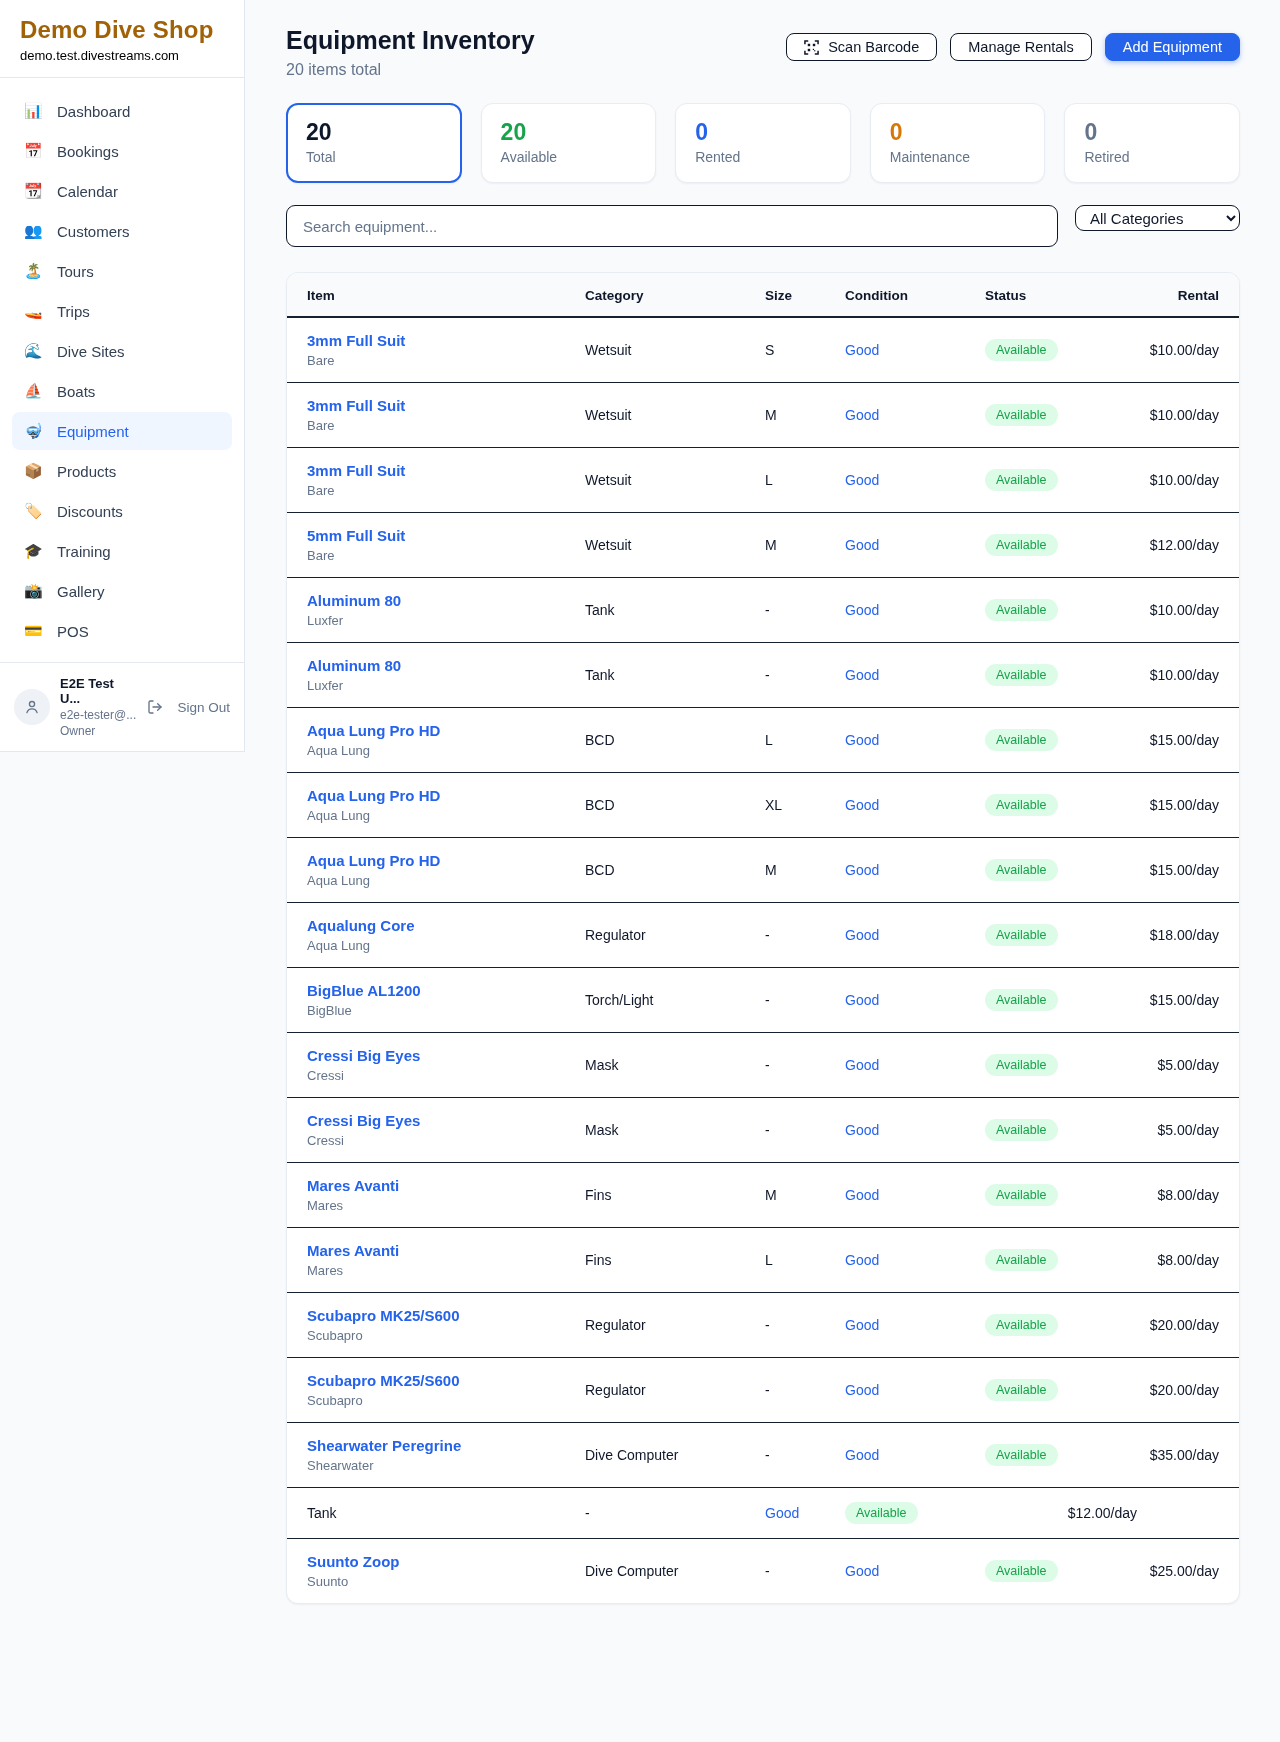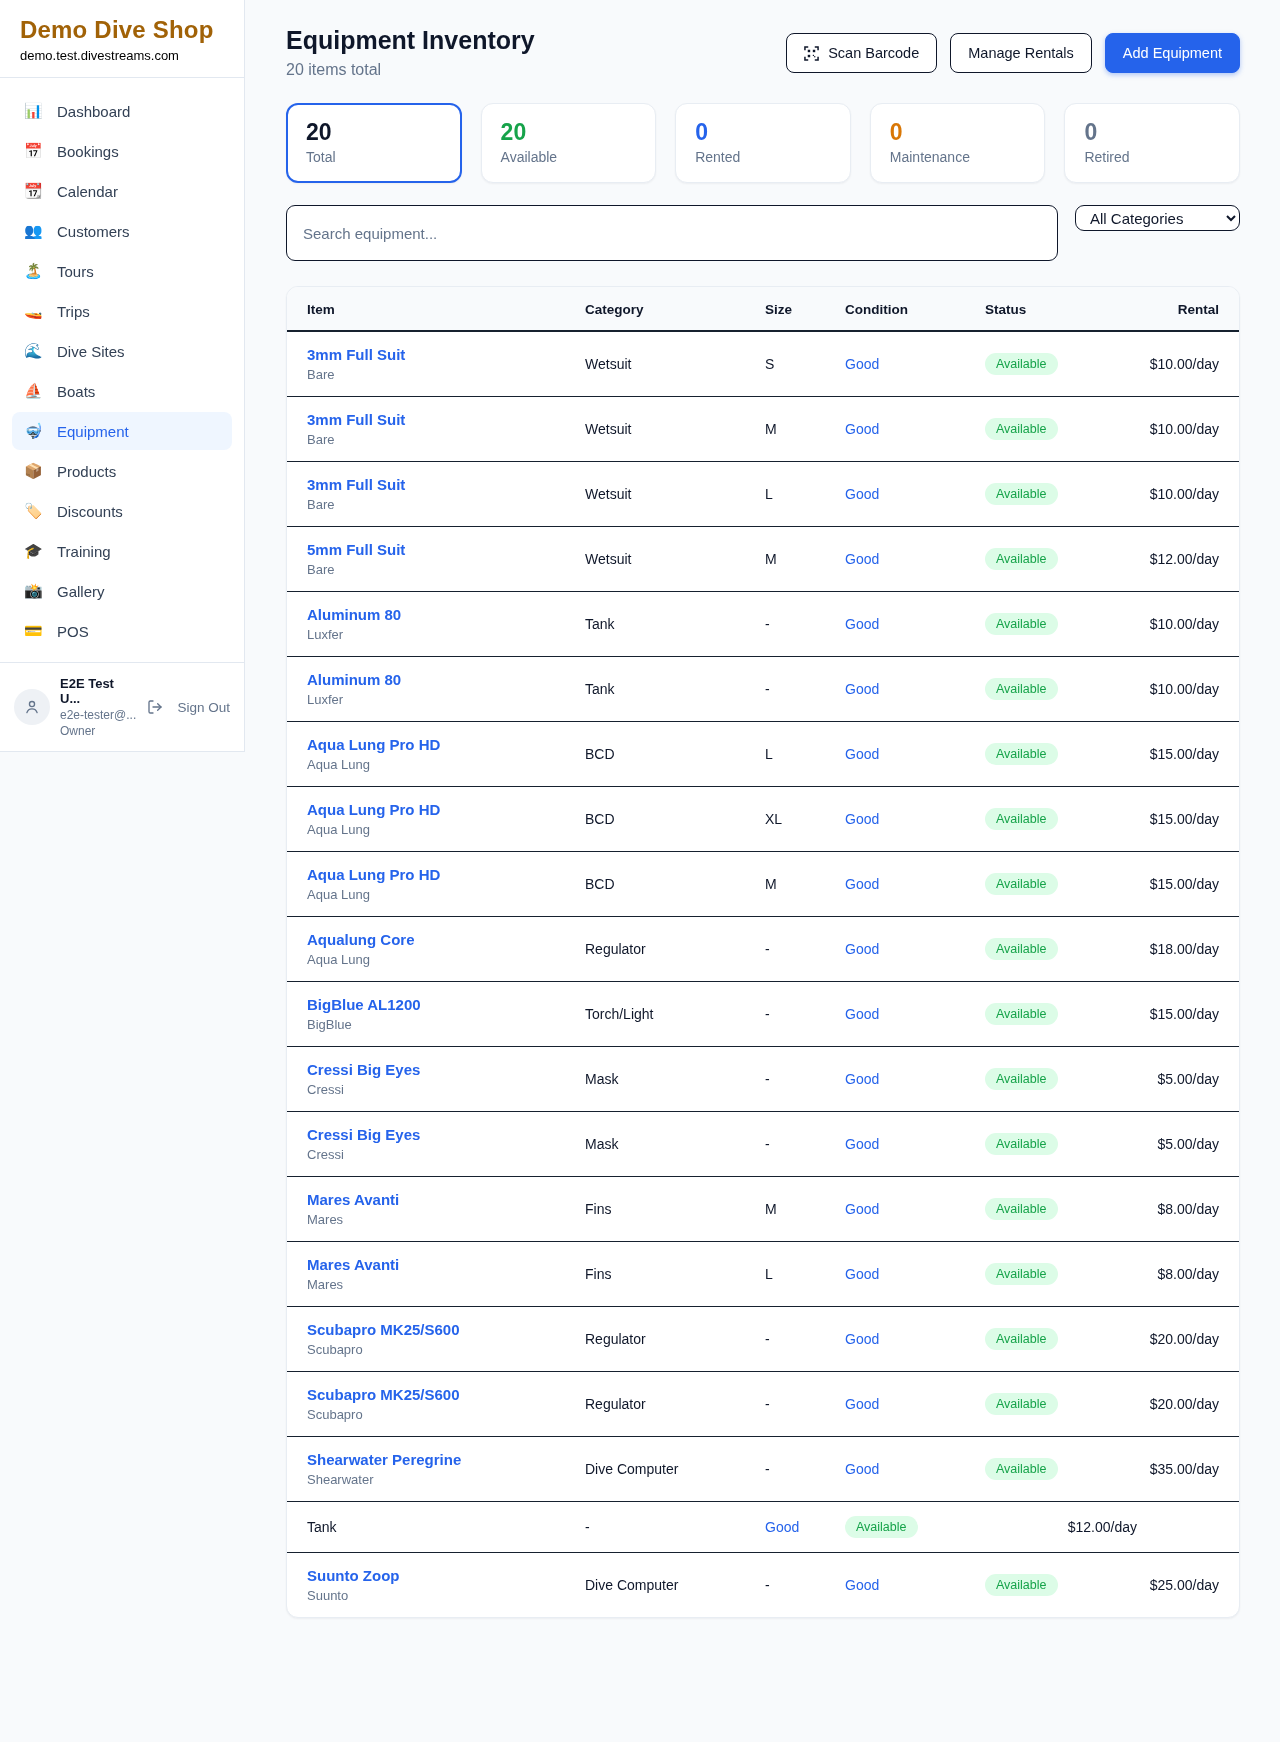--- a/index.html
+++ b/index.html
@@ -25,31 +25,31 @@
   .uinfo { flex:1; min-width:0; }
   .uname { font-size:13px; font-weight:700; color:#0f172a; }
   .uemail, .urole { font-size:12px; color:#64748b; margin-top:2px; }
   .signout { display:flex; align-items:center; gap:14px; color:#64748b; font-size:13.5px; cursor:pointer; white-space:nowrap; }
   
   .main { flex:1; padding:26px 40px 0 41px; }
   .mhead { display:flex; justify-content:space-between; align-items:flex-start; }
   .ptitle { font-size:25px; font-weight:800; color:#0f172a; }
   .psub { margin-top:6px; font-size:16px; color:#64748b; }
   .hbtns { display:flex; gap:13px; margin-top:7px; }
-  .btn { height:40px; display:inline-flex; align-items:center; gap:9px; padding:0 17px; border-radius:8px; font-size:14.5px; font-weight:500; cursor:pointer; background:#fff; border:1px solid #0f172a; color:#0f172a; }
+  .btn { height:28px; display:inline-flex; align-items:center; gap:9px; padding:0 17px; border-radius:8px; font-size:14.5px; font-weight:500; cursor:pointer; background:#fff; border:1px solid #0f172a; color:#0f172a; }
   .btn.primary { background:#2563eb; border:1px solid #2563eb; color:#fff; box-shadow:0 2px 5px rgba(37,99,235,.35); }
   
   .stats { display:flex; gap:19px; margin-top:24px;align-items:flex-end; }
   .stat { flex:1; background:#fff; border:1px solid #e8edf3; border-radius:12px; padding:15px 19px 17px 19px; box-shadow:0 1px 2px rgba(15,23,42,.05); cursor:pointer; }
   .stat.active { border:2px solid #2563eb; padding:14px 18px 16px 18px; }
   .stat-num { font-size:23px; font-weight:800; }
   .stat-label { margin-top:3px; font-size:14px; color:#64748b; }
   
   .filters { display:flex; gap:17px; margin-top:22px; }
-  .search { flex:1; height:56px; border:1px solid #0f172a; border-radius:9px; background:#fff; padding:0 16px; font-size:15px; color:#0f172a; font-family:"Liberation Sans", sans-serif; }
+  .search { flex:1; height:42px; border:1px solid #0f172a; border-radius:9px; background:#fff; padding:0 16px; font-size:15px; color:#0f172a; font-family:"Liberation Sans", sans-serif; }
   .search::placeholder { color:#64748b; }
   .catsel { width:165px; height:26px; border:1px solid #0f172a; border-radius:9px; background:#fff; padding:0 10px; font-size:15px; color:#0f172a; font-family:"Liberation Sans", sans-serif; }
   
   .tcard { margin-top:25px; background:#fff; border:1px solid #e8edf3; border-radius:12px; overflow:hidden; box-shadow:0 1px 2px rgba(15,23,42,.05); }
   .thead, .trow { display:grid; grid-template-columns:278px 180px 80px 140px 152px 1fr; align-items:center; padding-left:20px; padding-right:20px; }
   .thead { background:#f8fafc; padding-top:15px; padding-bottom:13px; border-bottom:2px solid #16212f; font-size:13.5px; font-weight:700; color:#0f172a; }
   .th-rental, .td-rental { text-align:right; }
   .trow { padding-top:14px; padding-bottom:14px; border-bottom:1.5px solid #16212f; }
   .trow:last-child { border-bottom:none; }
   .iname { color:#2563eb; font-size:15px; font-weight:600; cursor:pointer; }

